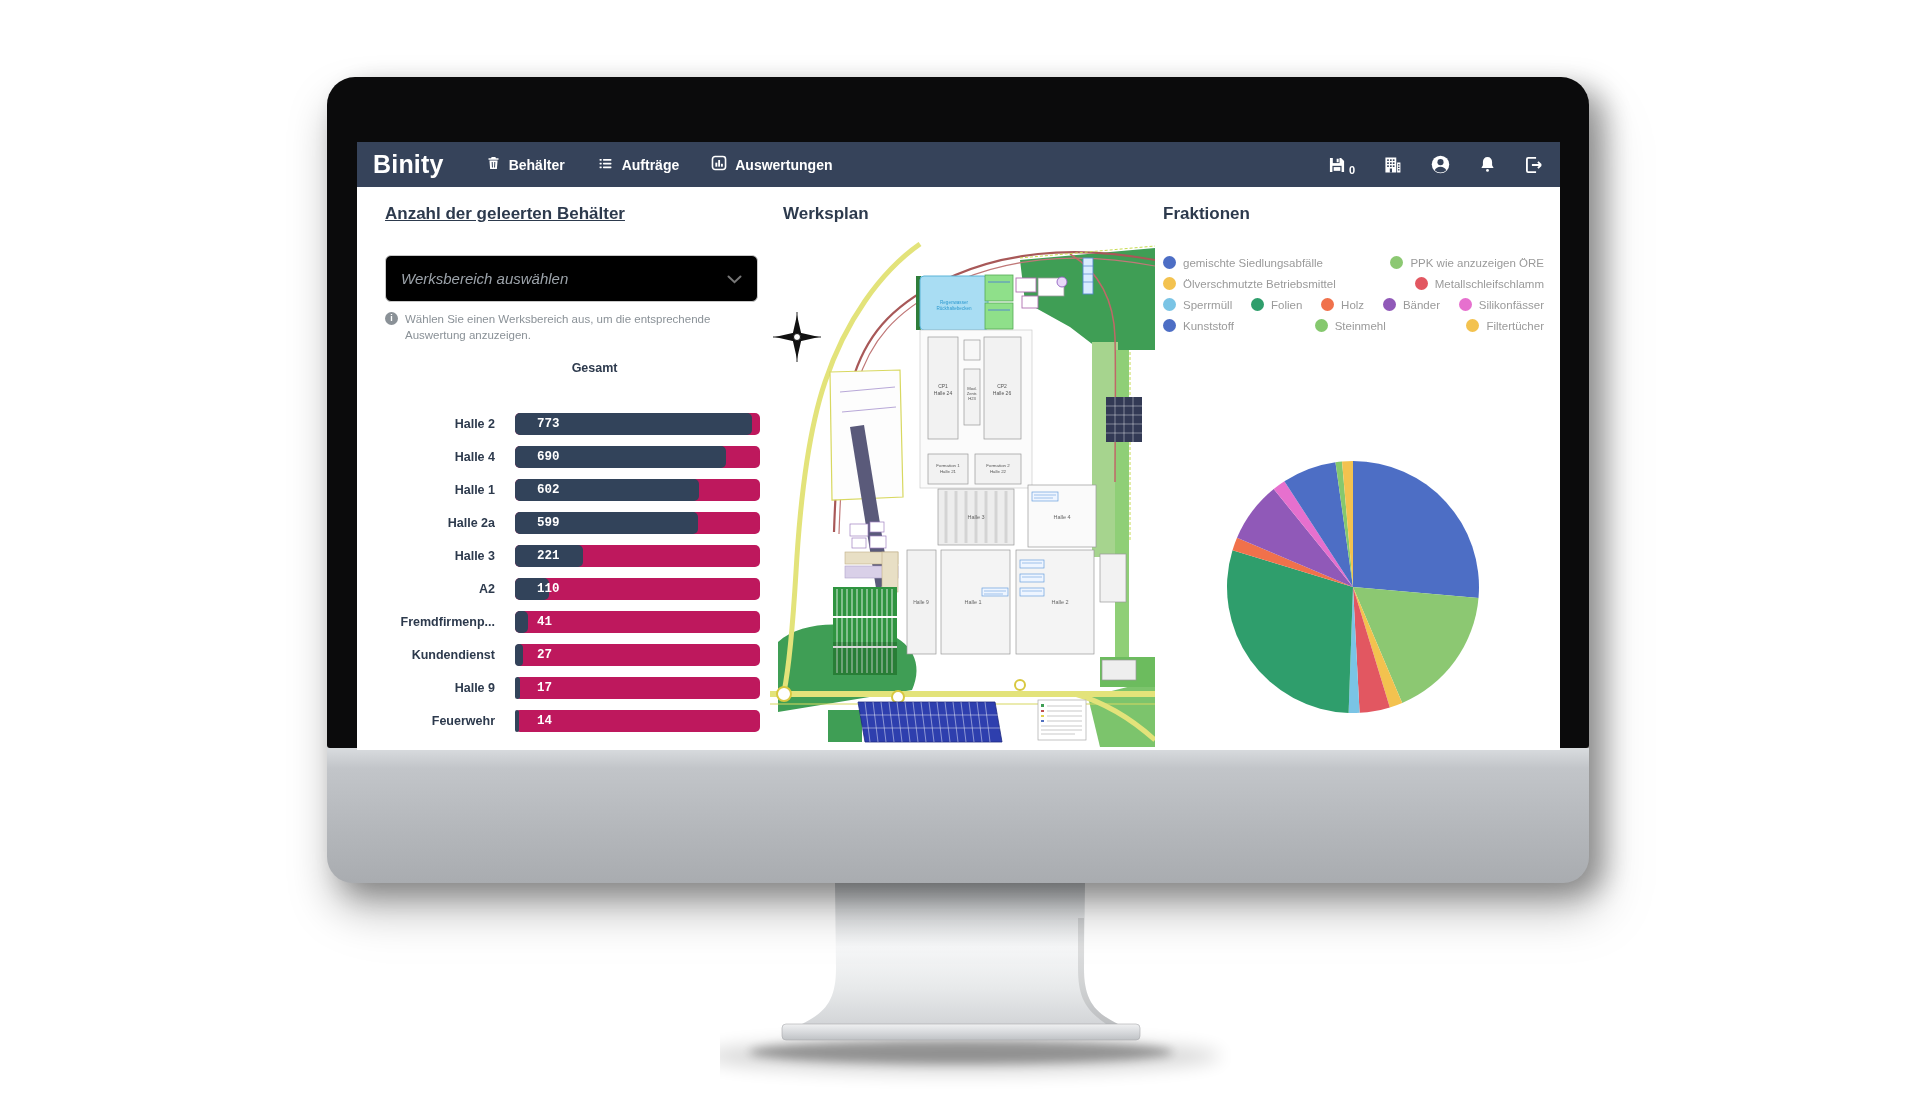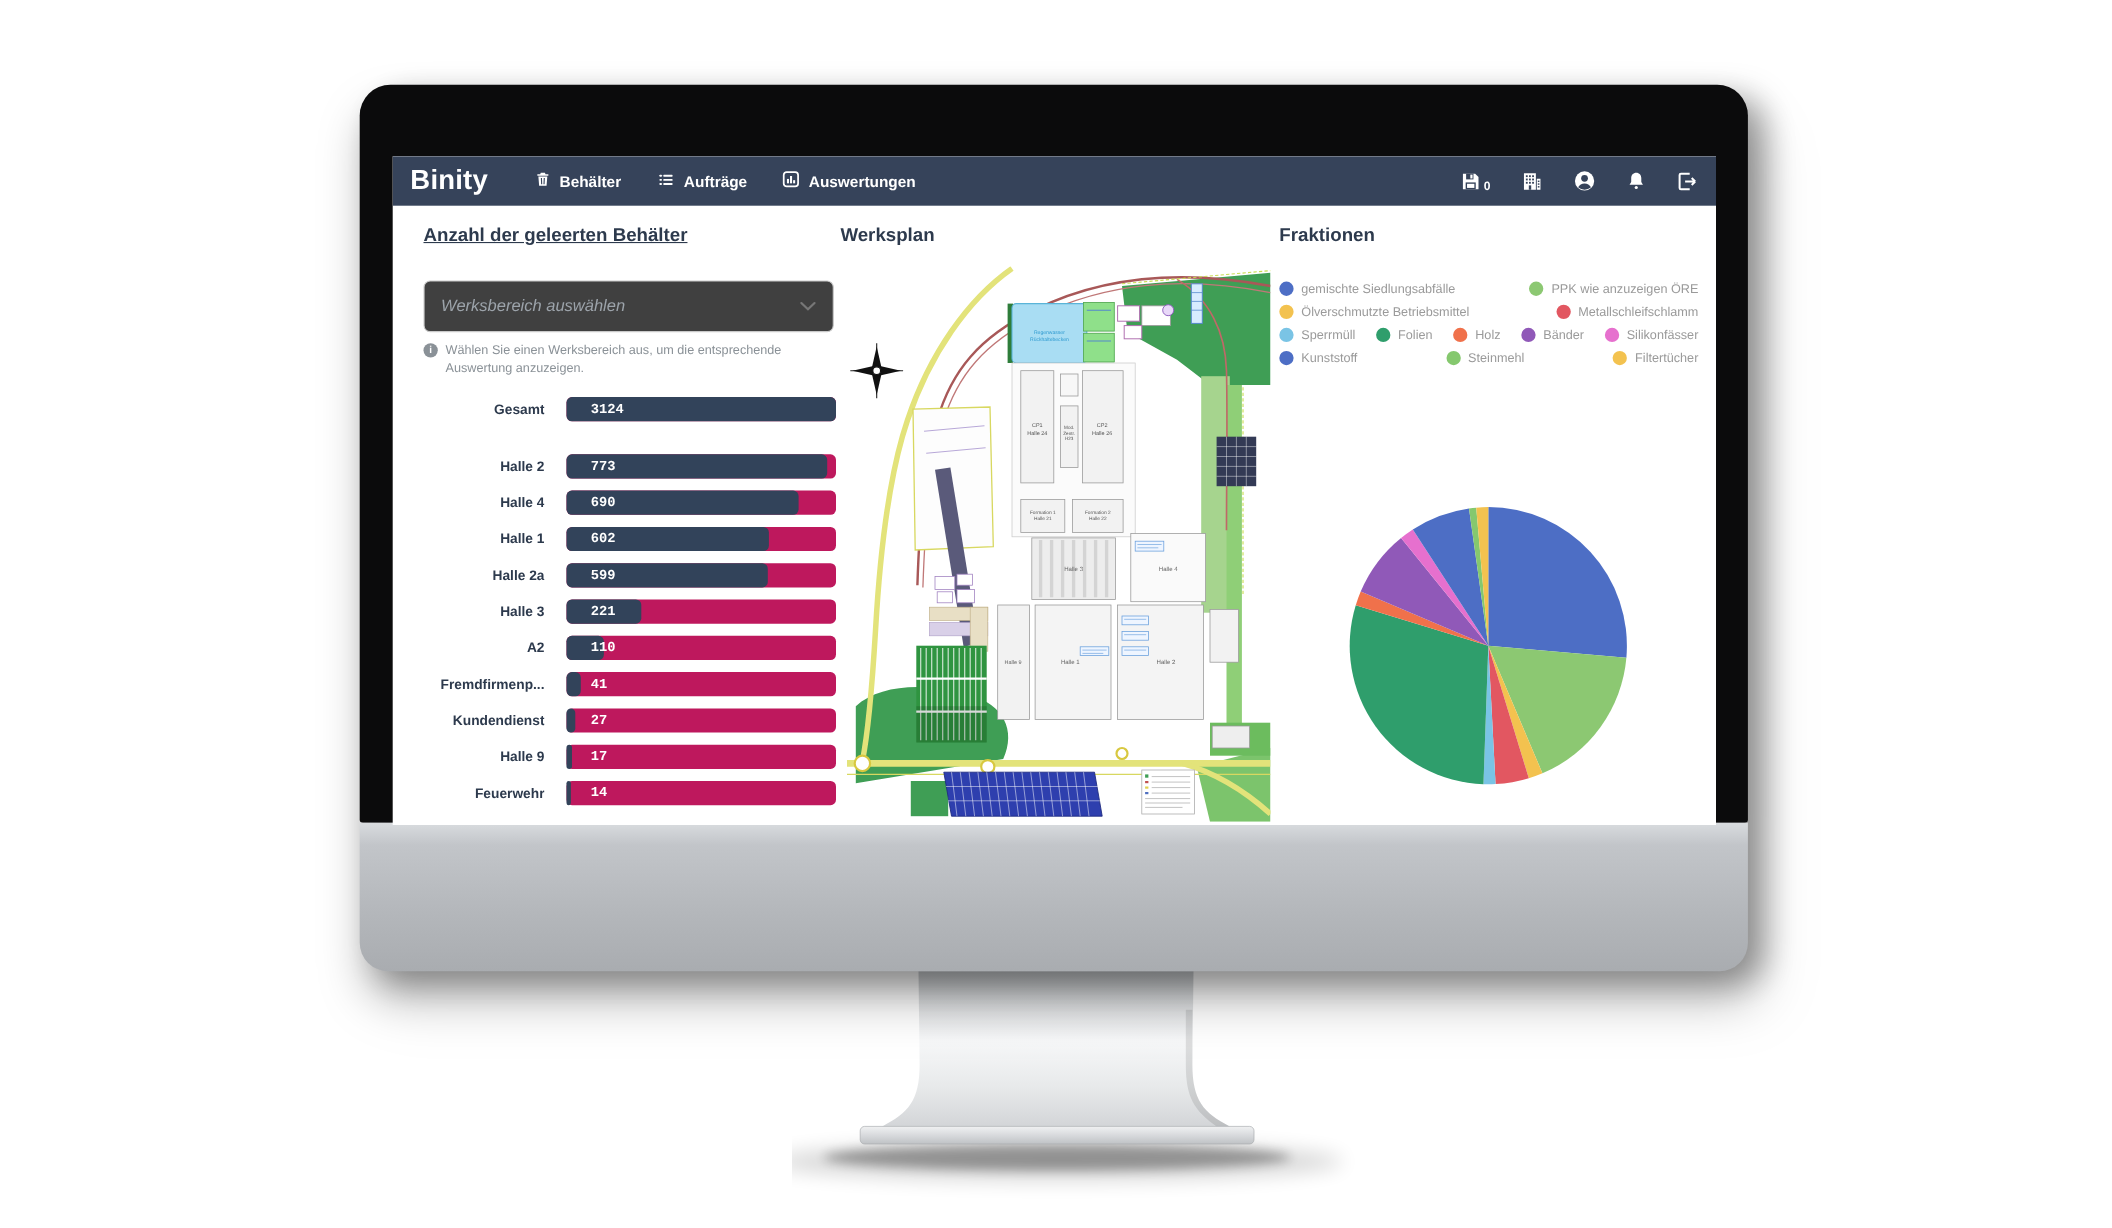--- a/index.html
+++ b/index.html
@@ -24,36 +24,36 @@
   .brand{font-size:25px;font-weight:bold;letter-spacing:.2px;margin-right:42px;}
   .nav-item{display:flex;align-items:center;gap:8px;font-size:14px;font-weight:bold;
             margin-right:32px;cursor:pointer;white-space:nowrap;}
   .nav-right{margin-left:auto;display:flex;align-items:center;gap:27px;}
   .icon-btn{display:flex;align-items:center;cursor:pointer;}
   .badge-0{font-size:11px;font-weight:bold;margin-left:2px;position:relative;top:5px;}
 
   
   .panel-title{position:absolute;margin:0;font-size:17px;font-weight:bold;color:#2D3A4D;}
   #title-left{left:28px;top:62px;text-decoration:underline;}
-  #title-map{left:407px;top:62px;}
+  #title-map{left:426px;top:62px;}
   #title-frak{left:806px;top:62px;}
 
   
   .select{position:absolute;left:28px;top:113px;width:373px;height:47px;box-sizing:border-box;
-          border:1px solid #c9c9c9;border-radius:6px;background:#404040;display:flex;
+          border:1px solid #c9c9c9;border-radius:6px;background:#000000;display:flex;
           align-items:center;justify-content:space-between;padding:0 15px;cursor:pointer;}
   .select .ph{font-style:italic;color:#9CA3AA;font-size:15px;}
   .info{position:absolute;left:28px;top:169px;width:368px;display:flex;gap:7px;
         color:#8A9197;font-size:11.5px;line-height:1.4;}
   .info-icon{flex:0 0 auto;width:13px;height:13px;border-radius:50%;background:#8A9197;color:#fff;
              font-size:9px;font-weight:bold;display:flex;align-items:center;justify-content:center;
              margin-top:1px;}
   #bars{position:absolute;left:28px;top:219px;width:375px;}
   .bar-row{display:flex;align-items:center;height:22px;margin-bottom:11px;}
-  .bar-row.gap{margin-bottom:30px;}
+  .bar-row.gap{margin-bottom:30px;flex-direction:column;}
   .bar-label{width:110px;margin-right:20px;text-align:right;font-size:12.5px;font-weight:bold;
              color:#2D3A4D;white-space:nowrap;overflow:hidden;}
   .bar-track{position:relative;flex:1;height:22px;background:#be185d;border-radius:5px;font-family:Liberation Mono, monospace;}
   .bar-fill{position:absolute;left:0;top:0;height:22px;background:#32435A;border-radius:5px;}
   .bar-value{position:absolute;left:22px;top:0;line-height:22px;color:#fff;font-size:12.5px;
              font-weight:bold;}
 
   
   #map{position:absolute;left:413px;top:100px;}
 

